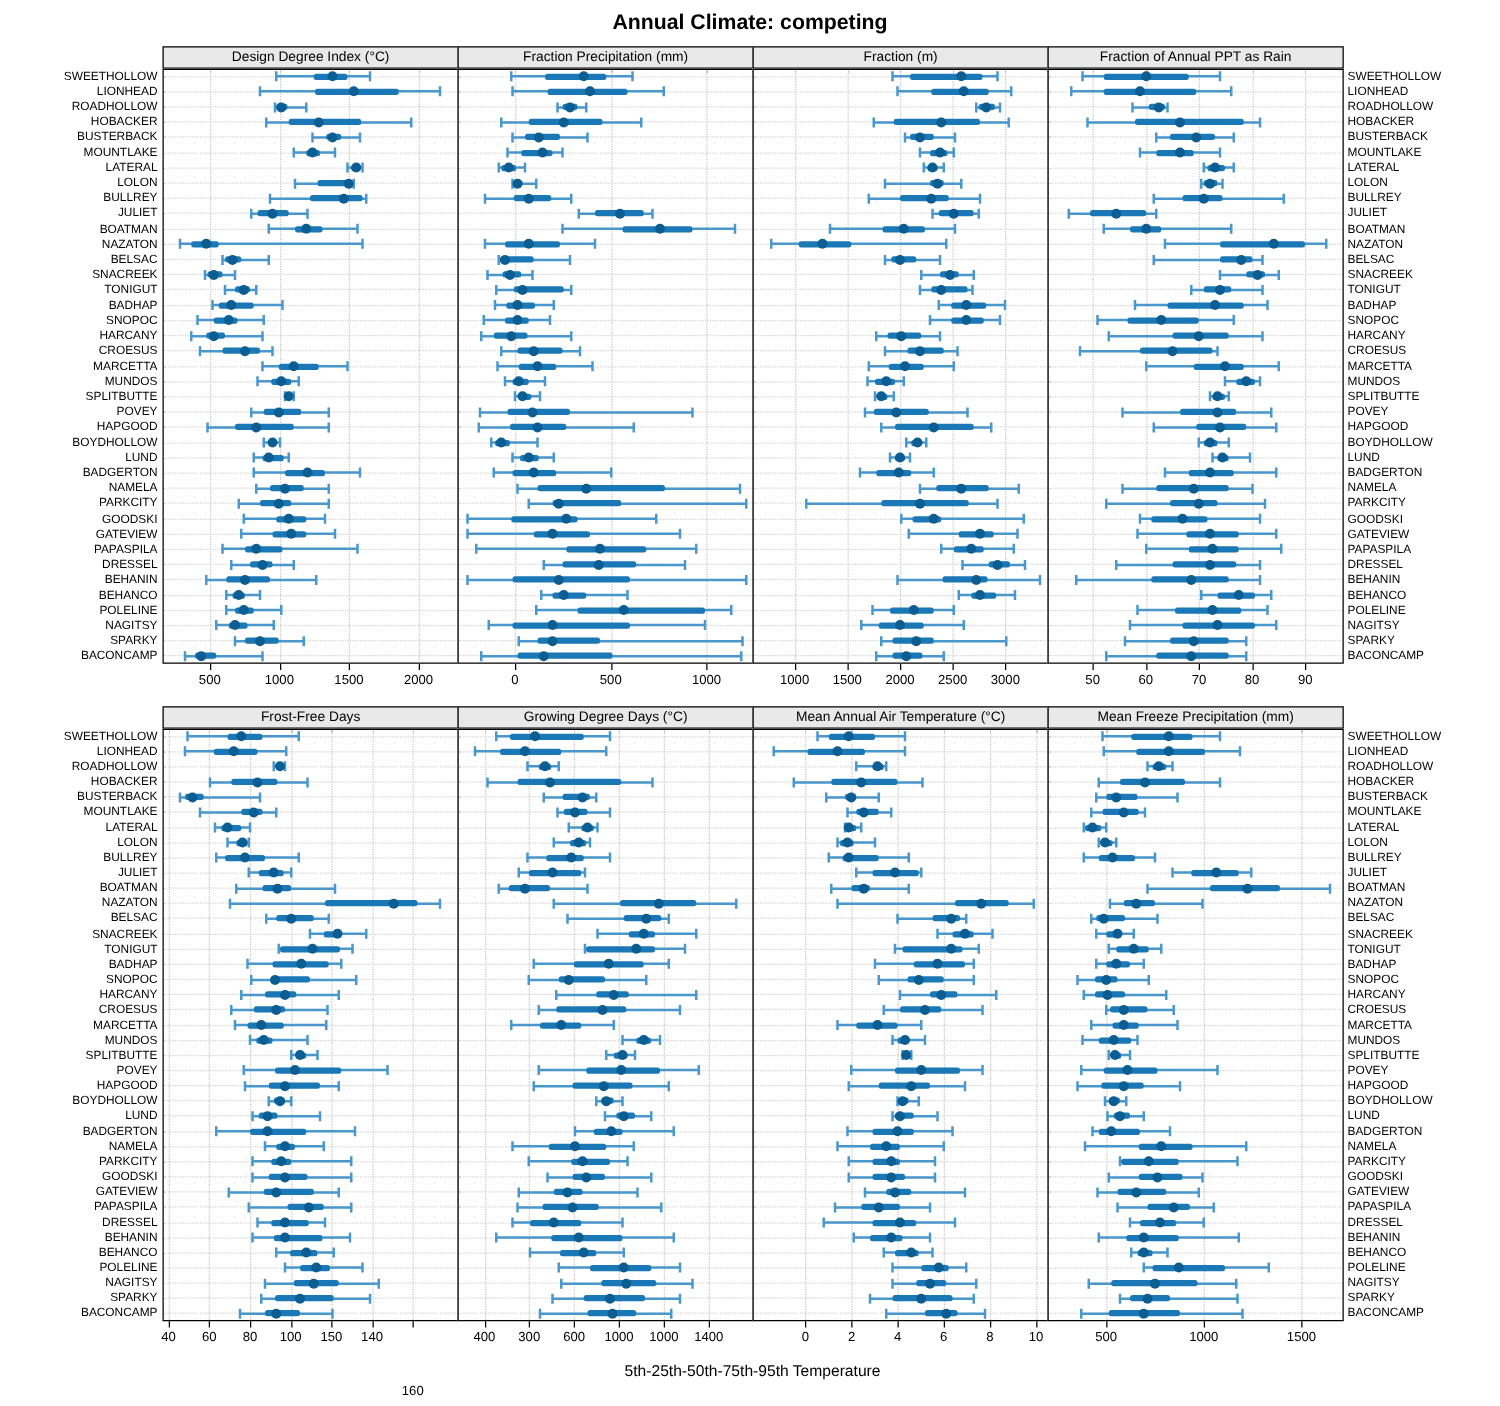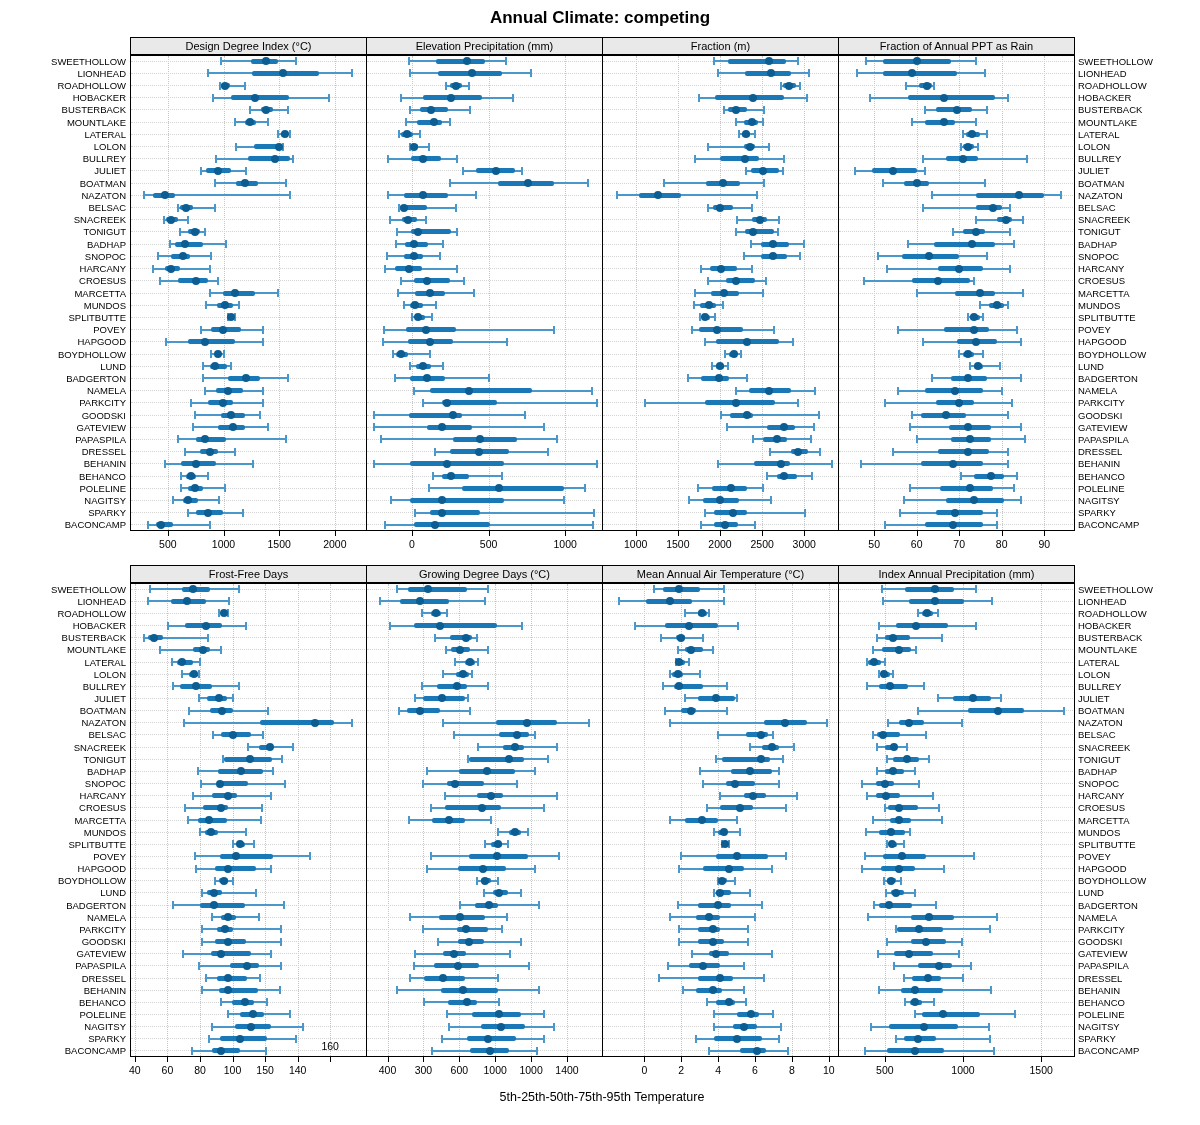--- a/index.html
+++ b/index.html
@@ -435,21 +435,21 @@
     <div class="cap" style="left: 186.887px; top: 508.692px;"></div>
     <div class="cap" style="left: 241.991px; top: 508.692px;"></div>
     <div class="thick" style="left: 196.236px; top: 510.192px; width: 26.717px;"></div>
     <div class="dot" style="left: 203.925px; top: 508.692px;"></div>
     <div class="hgrid" style="left: 131px; top: 524.397px; width: 234px;"></div>
     <div class="thin" style="left: 147.811px; top: 523.897px; width: 61.783px;"></div>
     <div class="cap" style="left: 146.811px; top: 520.897px;"></div>
     <div class="cap" style="left: 208.594px; top: 520.897px;"></div>
     <div class="thick" style="left: 156.16px; top: 522.397px; width: 16.6981px;"></div>
     <div class="dot" style="left: 157.17px; top: 520.897px;"></div>
-    <div class="phead" style="left: 366px; top: 37px; width: 237px;">Elevation Precipitation (mm)</div>
+    <div class="phead" style="left: 366px; top: 37px; width: 237px;">Fraction Precipitation (mm)</div>
     <div class="pbox" style="left: 366px; top: 55px; width: 237px; height: 476px;"></div>
     <div class="vgrid" style="left: 411.974px; top: 56px; height: 474px;"></div>
     <div class="tick" style="left: 411.974px; top: 531px;"></div>
     <div class="ticklab" style="left: 376.974px; top: 538px;">0</div>
     <div class="vgrid" style="left: 488.597px; top: 56px; height: 474px;"></div>
     <div class="tick" style="left: 488.597px; top: 531px;"></div>
     <div class="ticklab" style="left: 453.597px; top: 538px;">500</div>
     <div class="vgrid" style="left: 565.221px; top: 56px; height: 474px;"></div>
     <div class="tick" style="left: 565.221px; top: 531px;"></div>
     <div class="ticklab" style="left: 530.221px; top: 538px;">1000</div>
@@ -1204,21 +1204,21 @@
     <div class="tick" style="left: 232.538px; top: 1057px;"></div>
     <div class="ticklab" style="left: 197.538px; top: 1064px;">100</div>
     <div class="vgrid" style="left: 265.09px; top: 584px; height: 472px;"></div>
     <div class="tick" style="left: 265.09px; top: 1057px;"></div>
     <div class="ticklab" style="left: 230.09px; top: 1064px;">150</div>
     <div class="vgrid" style="left: 297.641px; top: 584px; height: 472px;"></div>
     <div class="tick" style="left: 297.641px; top: 1057px;"></div>
     <div class="ticklab" style="left: 262.641px; top: 1064px;">140</div>
     <div class="vgrid" style="left: 330.193px; top: 584px; height: 472px;"></div>
     <div class="tick" style="left: 330.193px; top: 1057px;"></div>
-    <div class="ticklab" style="left: 295.193px; top: 1040px;">160</div>
+    <div class="ticklab" style="left: 295.193px; top: 1107px;">160</div>
     <div class="hgrid" style="left: 131px; top: 588.577px; width: 234px;"></div>
     <div class="thin" style="left: 149.531px; top: 588.077px; width: 89.5172px;"></div>
     <div class="cap" style="left: 148.531px; top: 585.077px;"></div>
     <div class="cap" style="left: 238.048px; top: 585.077px;"></div>
     <div class="thick" style="left: 182.083px; top: 586.577px; width: 27.669px;"></div>
     <div class="dot" style="left: 189.476px; top: 585.077px;"></div>
     <div class="hgrid" style="left: 131px; top: 600.731px; width: 234px;"></div>
     <div class="thin" style="left: 147.903px; top: 600.231px; width: 81.3793px;"></div>
     <div class="cap" style="left: 146.903px; top: 597.231px;"></div>
     <div class="cap" style="left: 228.283px; top: 597.231px;"></div>
@@ -1947,21 +1947,21 @@
     <div class="cap" style="left: 695.031px; top: 1034.77px;"></div>
     <div class="cap" style="left: 778px; top: 1034.77px;"></div>
     <div class="thick" style="left: 714.469px; top: 1036.27px; width: 47.9375px;"></div>
     <div class="dot" style="left: 732.594px; top: 1034.77px;"></div>
     <div class="hgrid" style="left: 603px; top: 1050.42px; width: 234px;"></div>
     <div class="thin" style="left: 708.938px; top: 1049.92px; width: 79.2812px;"></div>
     <div class="cap" style="left: 707.938px; top: 1046.92px;"></div>
     <div class="cap" style="left: 787.219px; top: 1046.92px;"></div>
     <div class="thick" style="left: 740.281px; top: 1048.42px; width: 25.8125px;"></div>
     <div class="dot" style="left: 752.875px; top: 1046.92px;"></div>
-    <div class="phead" style="left: 838px; top: 565px; width: 237px;">Index Annual Precipitation (mm)</div>
+    <div class="phead" style="left: 838px; top: 565px; width: 237px;">Mean Freeze Precipitation (mm)</div>
     <div class="pbox" style="left: 838px; top: 583px; width: 237px; height: 474px;"></div>
     <div class="vgrid" style="left: 884.887px; top: 584px; height: 472px;"></div>
     <div class="tick" style="left: 884.887px; top: 1057px;"></div>
     <div class="ticklab" style="left: 849.887px; top: 1064px;">500</div>
     <div class="vgrid" style="left: 963.033px; top: 584px; height: 472px;"></div>
     <div class="tick" style="left: 963.033px; top: 1057px;"></div>
     <div class="ticklab" style="left: 928.033px; top: 1064px;">1000</div>
     <div class="vgrid" style="left: 1041.18px; top: 584px; height: 472px;"></div>
     <div class="tick" style="left: 1041.18px; top: 1057px;"></div>
     <div class="ticklab" style="left: 1006.18px; top: 1064px;">1500</div>

